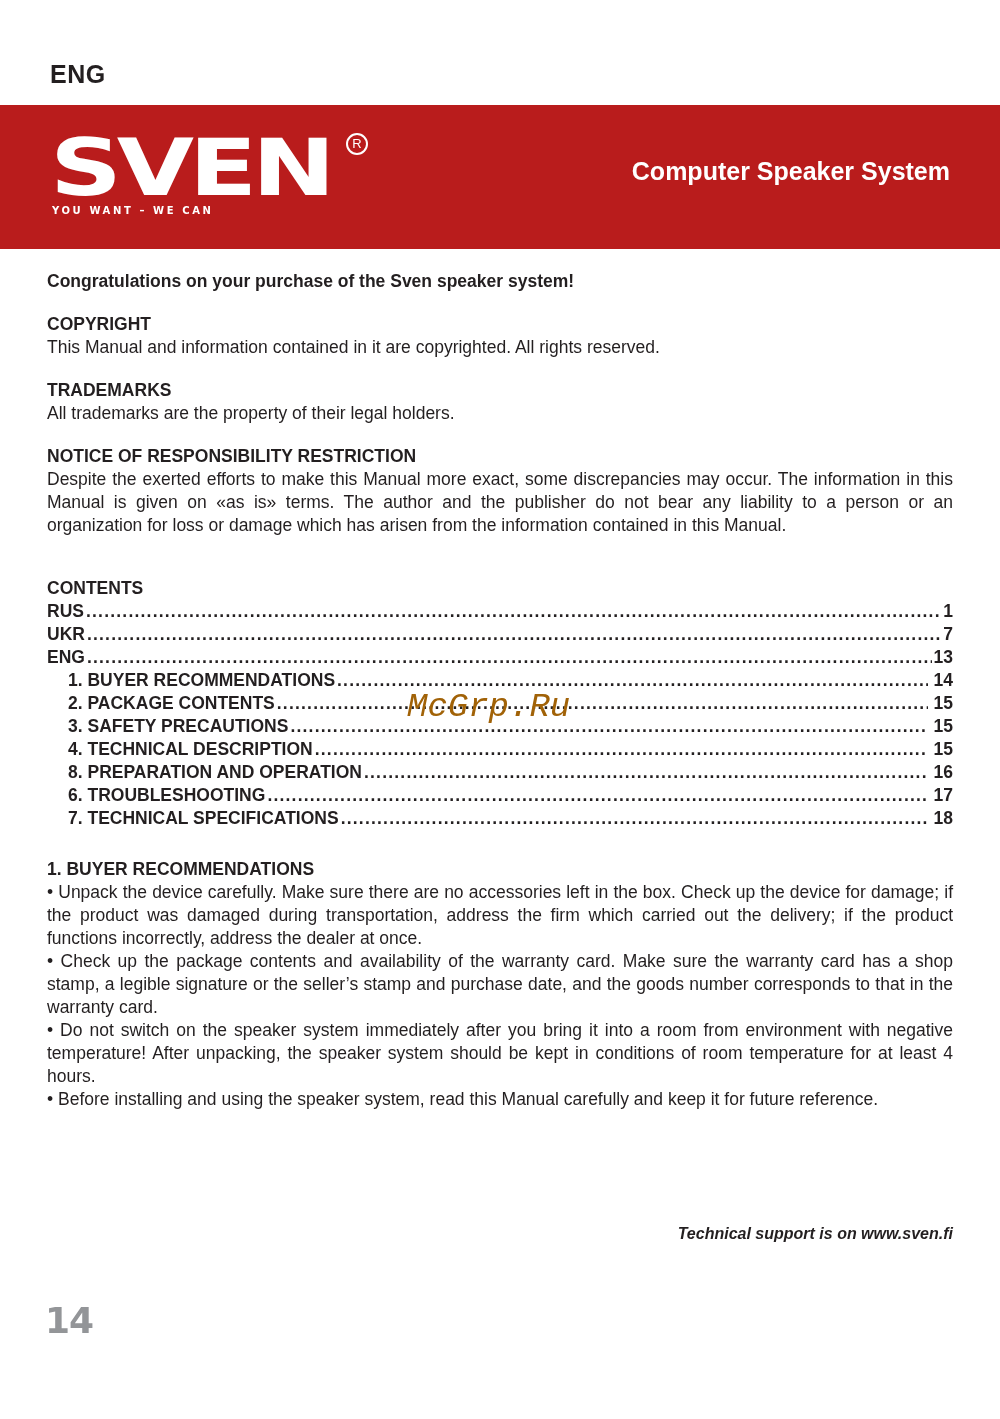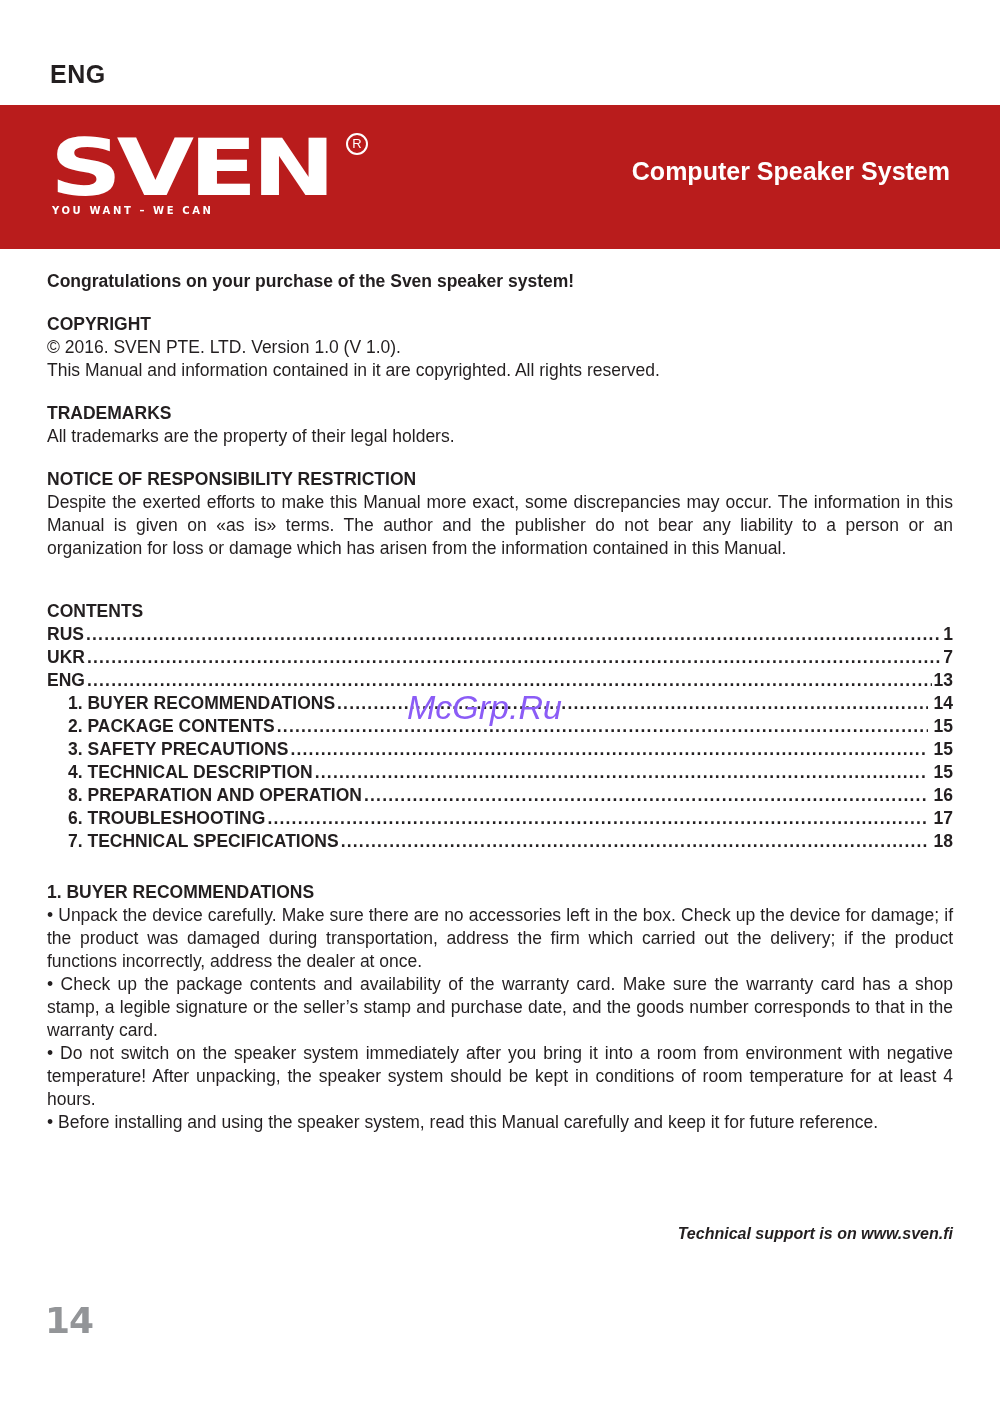--- a/index.html
+++ b/index.html
@@ -26,42 +26,41 @@
     .toc-row .toc-dots { flex: 1 1 auto; overflow: hidden; letter-spacing: 1.2px; margin: 0 2px; }
     .toc-row .toc-dots::before { content: "........................................................................................................................................................................................................................"; }
     .toc-row .toc-page { flex: 0 0 auto; }
     .toc-row.sub .toc-page { padding-left: 4px; }
 
     .bullet-para { margin: 0; text-align: justify; }
 
     .support { position: absolute; right: 47px; top: 1225px; font-size: 16px; font-weight: bold; font-style: italic; }
     .page-number { position: absolute; left: 45px; top: 1300px; font-family: "DejaVu Sans", sans-serif; font-size: 36px; font-weight: bold; color: #939598; letter-spacing: -1px; }
 
-    .watermark { position: absolute; left: 407px; top: 688px; font-family: Liberation Sans, sans-serif; font-style: italic; font-size: 34px; color: #8b5cf6; }
+    .watermark { position: absolute; left: 407px; top: 688px; font-family: Liberation Mono, monospace; font-style: italic; font-size: 34px; color: #a16207; }
   </style>
 </head>
 <body>
 
 <div class="lang-tag">ENG</div>
 
 <div class="banner">
   <div class="logo">
     <span class="logo-word">SVEN</span>
     <span class="logo-reg">R</span>
     <div class="logo-tagline">YOU WANT – WE CAN</div>
   </div>
   <div class="product-title">Computer Speaker System</div>
 </div>
 
 <div class="content">
   <p class="intro">Congratulations on your purchase of the Sven speaker system!</p>
 
   <div class="block">
     <p class="section-title">COPYRIGHT</p>
-    <p class="para">© 2016. SVEN PTE. LTD. Version 1.0 (V 1.0).</p>
     <p class="para">This Manual and information contained in it are copyrighted. All rights reserved.</p>
   </div>
 
   <div class="block">
     <p class="section-title">TRADEMARKS</p>
     <p class="para">All trademarks are the property of their legal holders.</p>
   </div>
 
   <div class="block" style="margin-bottom:40px">
     <p class="section-title">NOTICE OF RESPONSIBILITY RESTRICTION</p>

